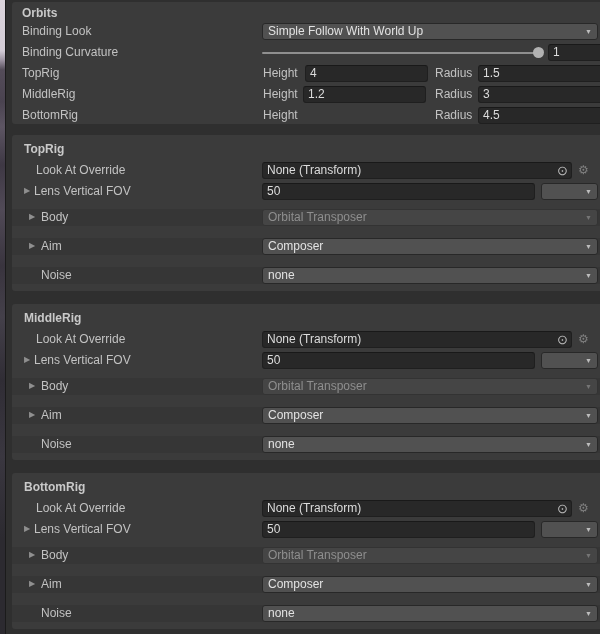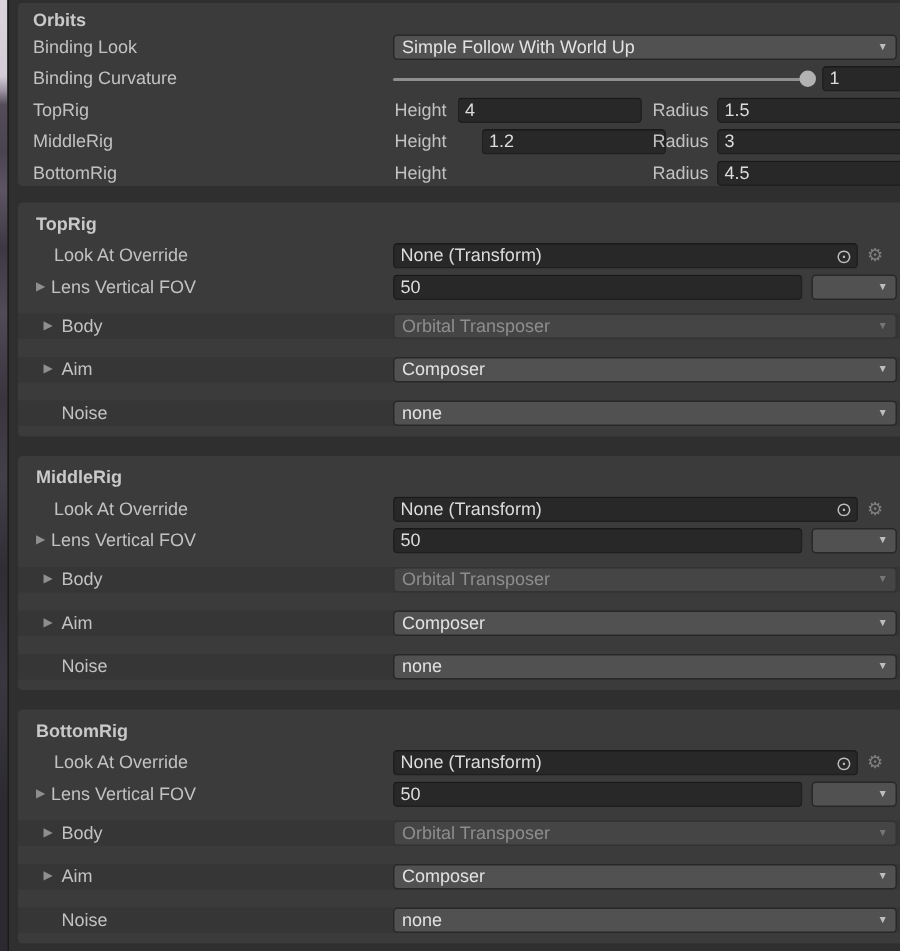--- a/index.html
+++ b/index.html
@@ -107,21 +107,21 @@
     </div>
     <span class="lbl" style="left:423px">Radius</span>
     <div class="tf" style="left:466px;width:130px">
       <span>1.5</span>
     </div>
   </div>
 
   <div class="o-row orbit-rig-row">
     <span class="lbl" style="left:10px">MiddleRig</span>
     <span class="lbl" style="left:251px">Height</span>
-    <div class="tf" style="left:309px;width:123px">
+    <div class="tf" style="left:291px;width:123px">
       <span>1.2</span>
     </div>
     <span class="lbl" style="left:423px">Radius</span>
     <div class="tf" style="left:466px;width:130px">
       <span>3</span>
     </div>
   </div>
 
   <div class="o-row orbit-rig-row">
     <span class="lbl" style="left:10px">BottomRig</span>

